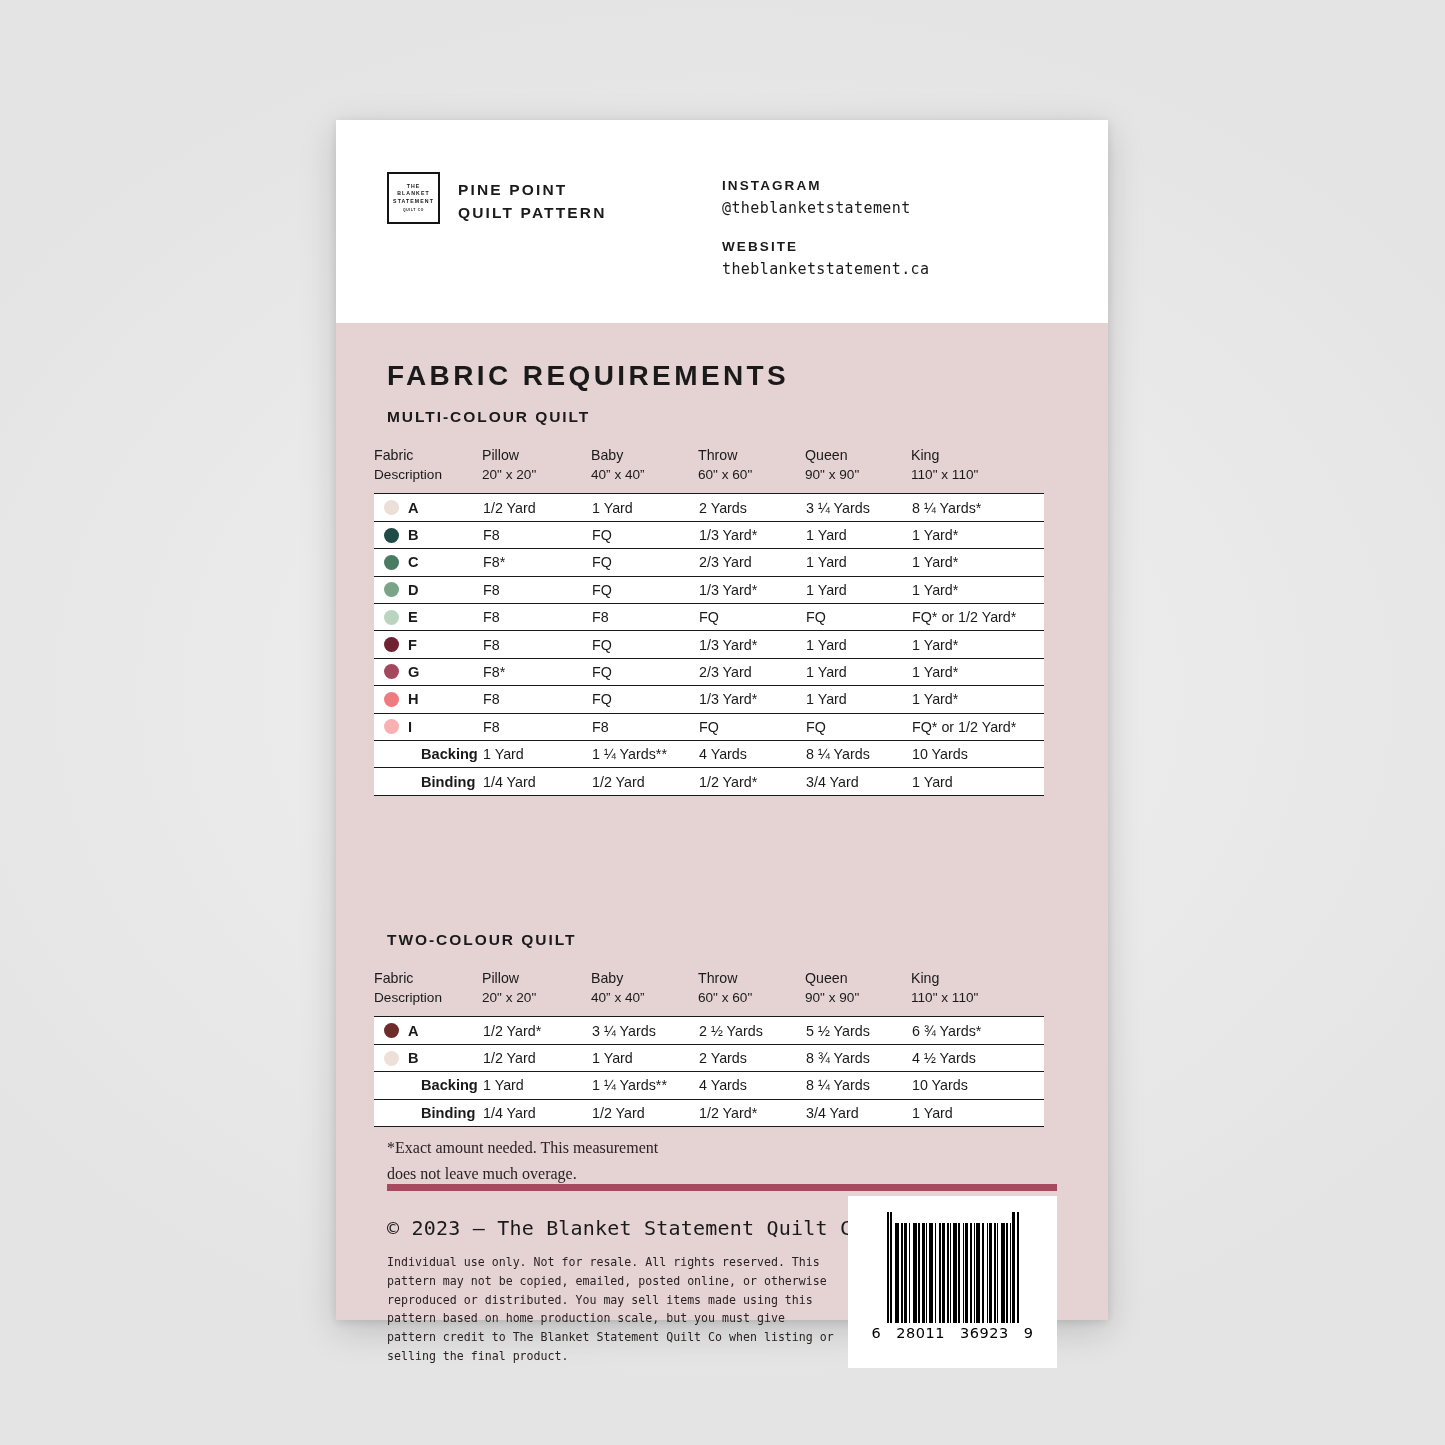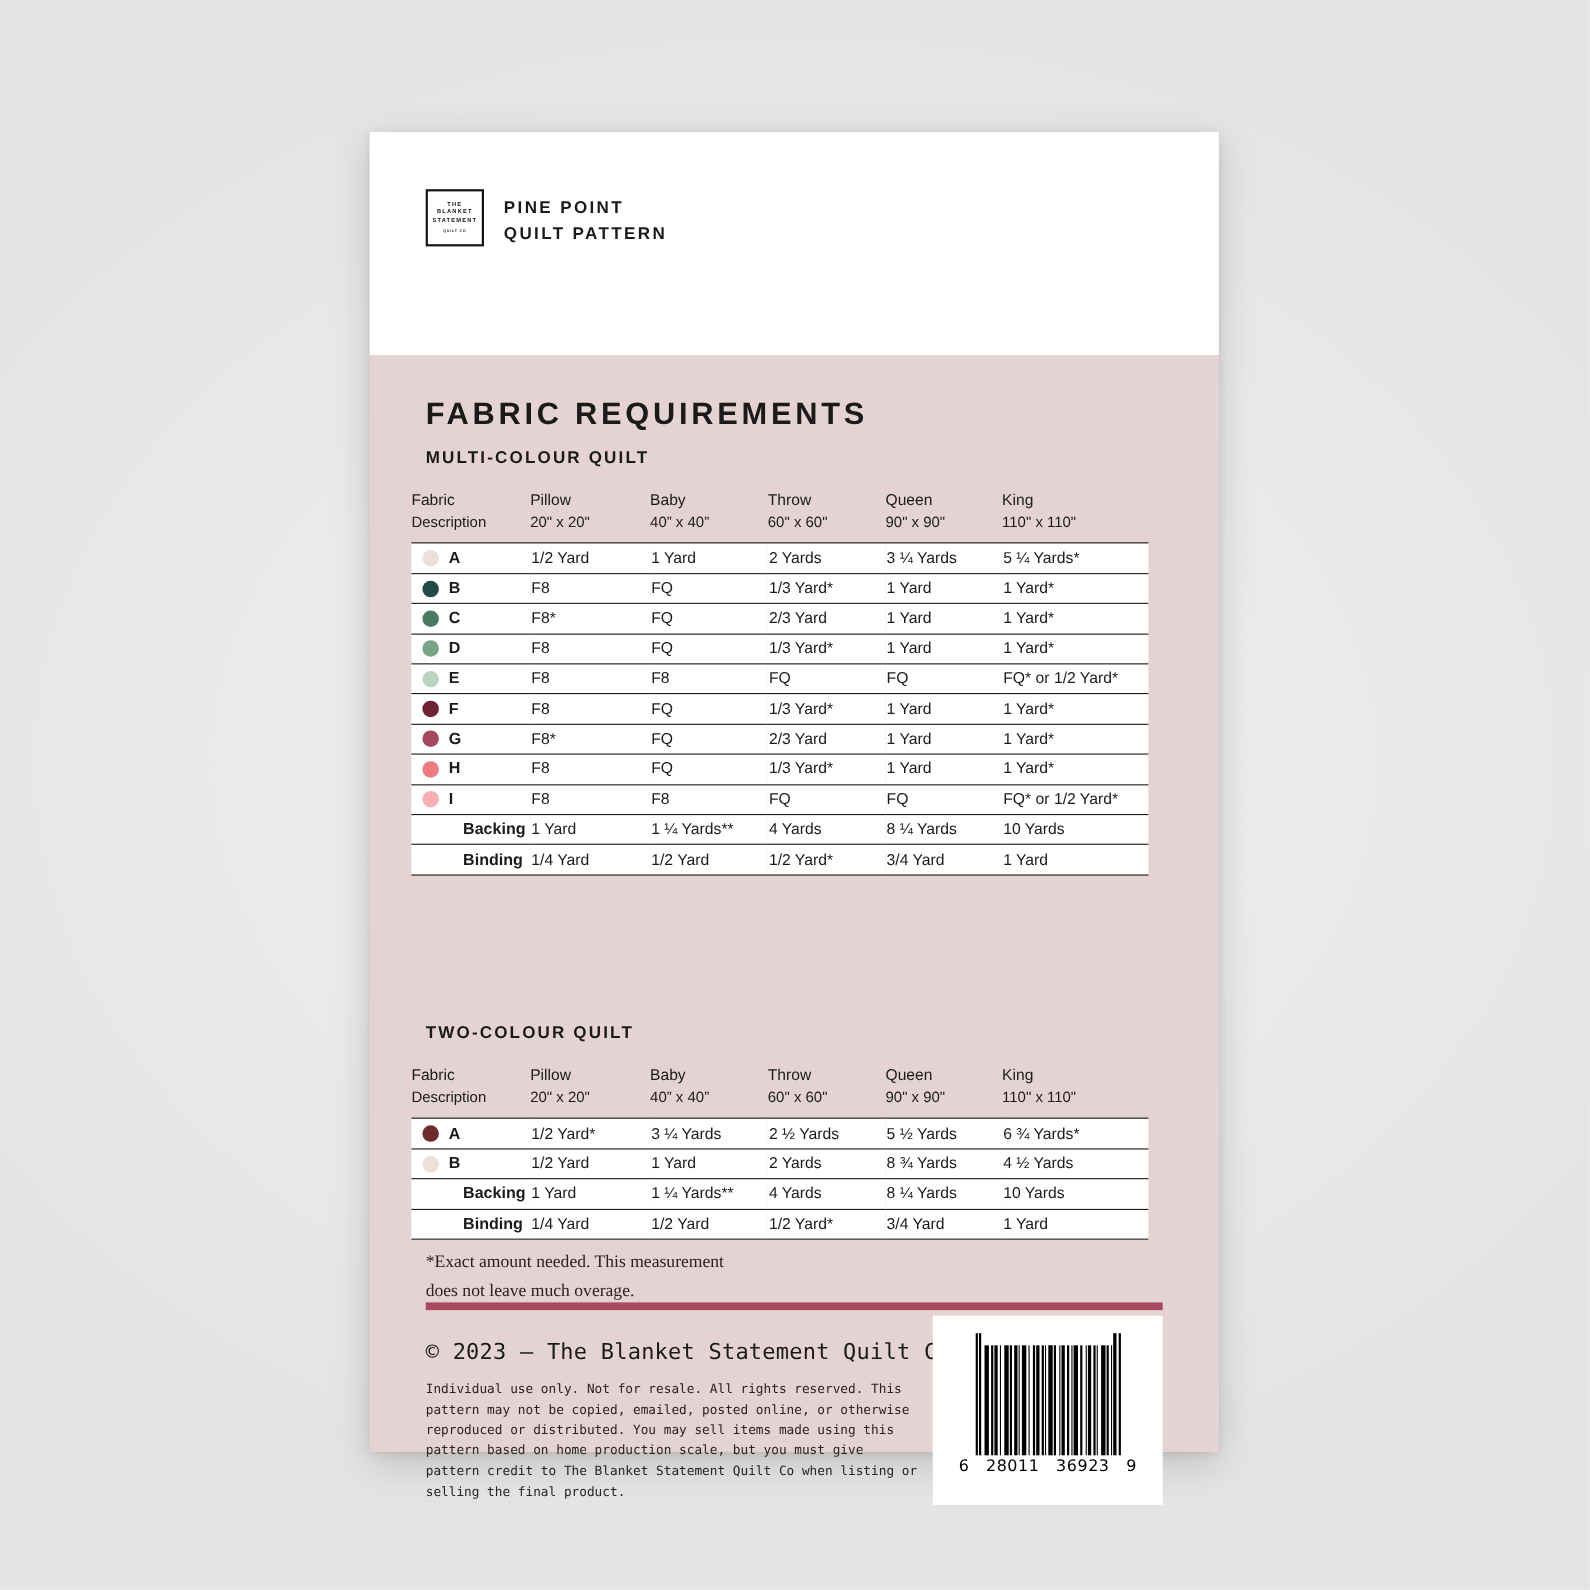--- a/index.html
+++ b/index.html
@@ -288,20 +288,27 @@
       <div class="logo-l2">BLANKET</div>
       <div class="logo-l3">STATEMENT</div>
       <div class="logo-l4">QUILT CO</div>
     </div>
 
     <div class="brand-title">
       <div>PINE POINT</div>
       <div>QUILT PATTERN</div>
     </div>
 
+    <div class="contact-block">
+      <div class="contact-label">INSTAGRAM</div>
+      <div class="contact-value">@theblanketstatement</div>
+      <div class="contact-gap"></div>
+      <div class="contact-label">WEBSITE</div>
+      <div class="contact-value">theblanketstatement.ca</div>
+    </div>
 
   </div>
 
   <div class="body-area">
 
     <div class="h1-title">FABRIC REQUIREMENTS</div>
 
     <div class="section-sub" style="position:absolute;left:51px;top:85px;">MULTI-COLOUR QUILT</div>
 
     <div class="tbl-wrap" style="top:122px;">
@@ -347,21 +354,21 @@
               <td class="c-fabric">
                 <div class="fabcell">
                   <span class="swatch" style="background: rgb(236, 223, 216);"></span>
                   <span class="fab-letter">A</span>
                 </div>
               </td>
               <td class="c-val">1/2 Yard</td>
               <td class="c-val">1 Yard</td>
               <td class="c-val">2 Yards</td>
               <td class="c-val">3 ¼ Yards</td>
-              <td class="c-val">5 ¼ Yards*</td>
+              <td class="c-val">8 ¼ Yards*</td>
             </tr>
             <tr>
               <td class="c-fabric">
                 <div class="fabcell">
                   <span class="swatch" style="background: rgb(31, 74, 69);"></span>
                   <span class="fab-letter">B</span>
                 </div>
               </td>
               <td class="c-val">F8</td>
               <td class="c-val">FQ</td>

